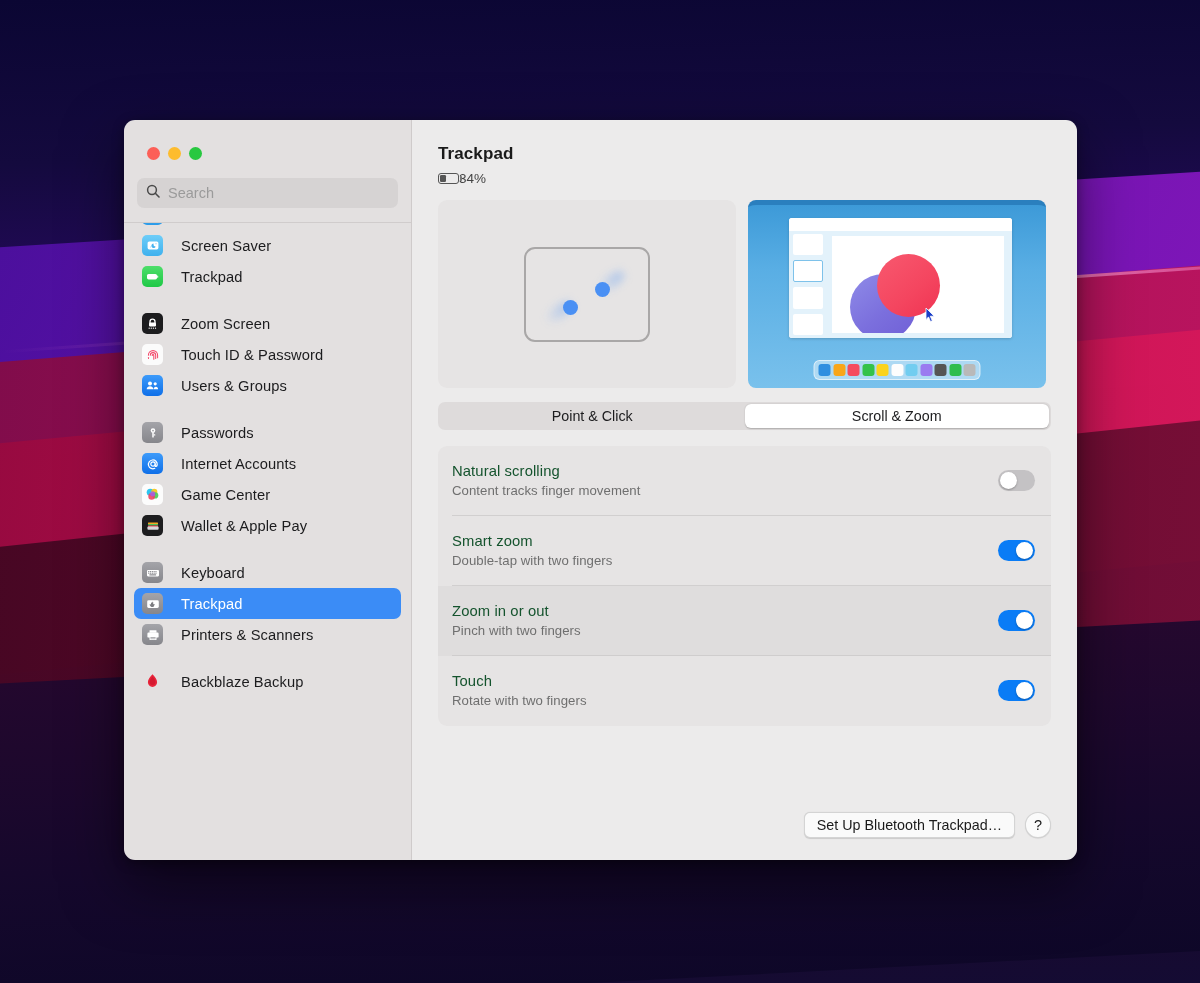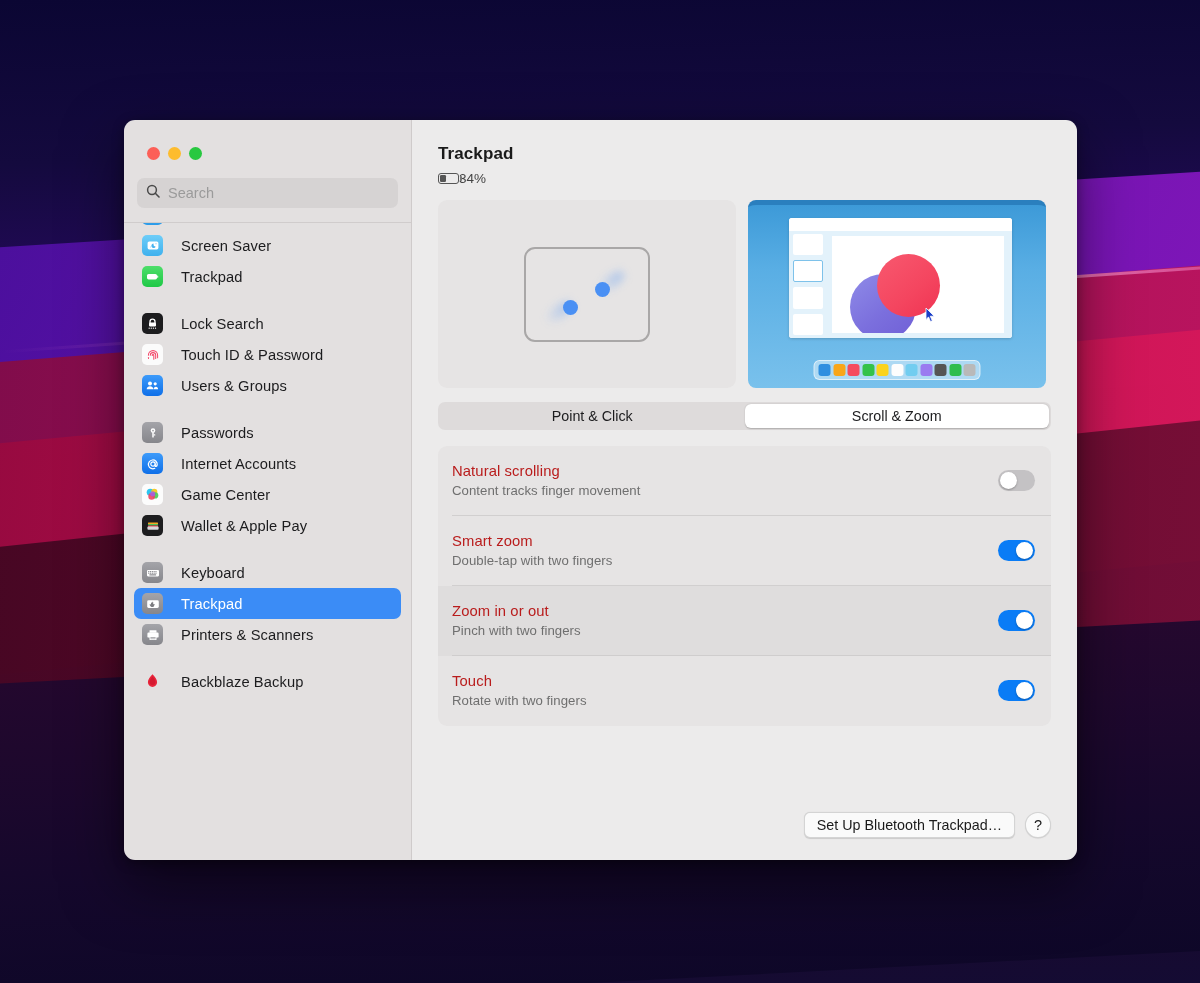--- a/index.html
+++ b/index.html
@@ -300,21 +300,21 @@
     overflow: hidden;
   }
   .setting-row {
     display: flex; align-items: center;
     padding: 11px 16px 12px 14px;
     min-height: 70px;
     position: relative;
   }
   .setting-row.tinted { background: #dfdddd; }
   .setting-text { flex: 1; }
-  .setting-title { font-size: 14.8px; color: #b91c1c; letter-spacing: .1px; }
+  .setting-title { font-size: 14.8px; color: #14532d; letter-spacing: .1px; }
   .setting-sub { font-size: 13.2px; color: #6f6f6f; margin-top: 4px; letter-spacing: .05px; }
   .row-divider {
     position: absolute; left: 14px; right: 0; bottom: 0;
     height: 1px; background: rgba(0,0,0,.09);
   }
   .setting-row.tinted .row-divider { background: rgba(0,0,0,.07); }
 
   .toggle {
     width: 37px; height: 21px;
     border-radius: 11px;
@@ -438,21 +438,21 @@
                 <path d="M5 7V5.6a2.5 2.5 0 0 1 5 0V7" fill="none" stroke="#fff" stroke-width="1.3"></path>
                 <rect x="4" y="6.6" width="7" height="4" rx="1.1" fill="#fff"></rect>
                 <g fill="#fff">
                     <circle cx="4.2" cy="12.2" r=".65"></circle>
                     <circle cx="6.3" cy="12.2" r=".65"></circle>
                     <circle cx="8.4" cy="12.2" r=".65"></circle>
                     <circle cx="10.5" cy="12.2" r=".65"></circle>
                   </g>
               </svg>
             </span>
-            <span class="nav-label">Lock Search</span>
+            <span class="nav-label">Zoom Screen</span>
           </div>
 
           <div class="nav-item">
             <span class="app-icon" style="background:#fbfbfb;">
               <svg width="16" height="16" viewBox="0 0 16 16" fill="none" stroke="#f4496b" stroke-width="1.05" stroke-linecap="round">
                 <path d="M3.4 8.2a4.6 4.6 0 0 1 9.2 0v2.6"></path>
                 <path d="M5.3 8.3a2.7 2.7 0 0 1 5.4 0v3.2"></path>
                 <path d="M7.2 8.4a.8.8 0 0 1 1.6 0v3.9"></path>
                 <path d="M3.5 11.4v-.9"></path>
               </svg>

